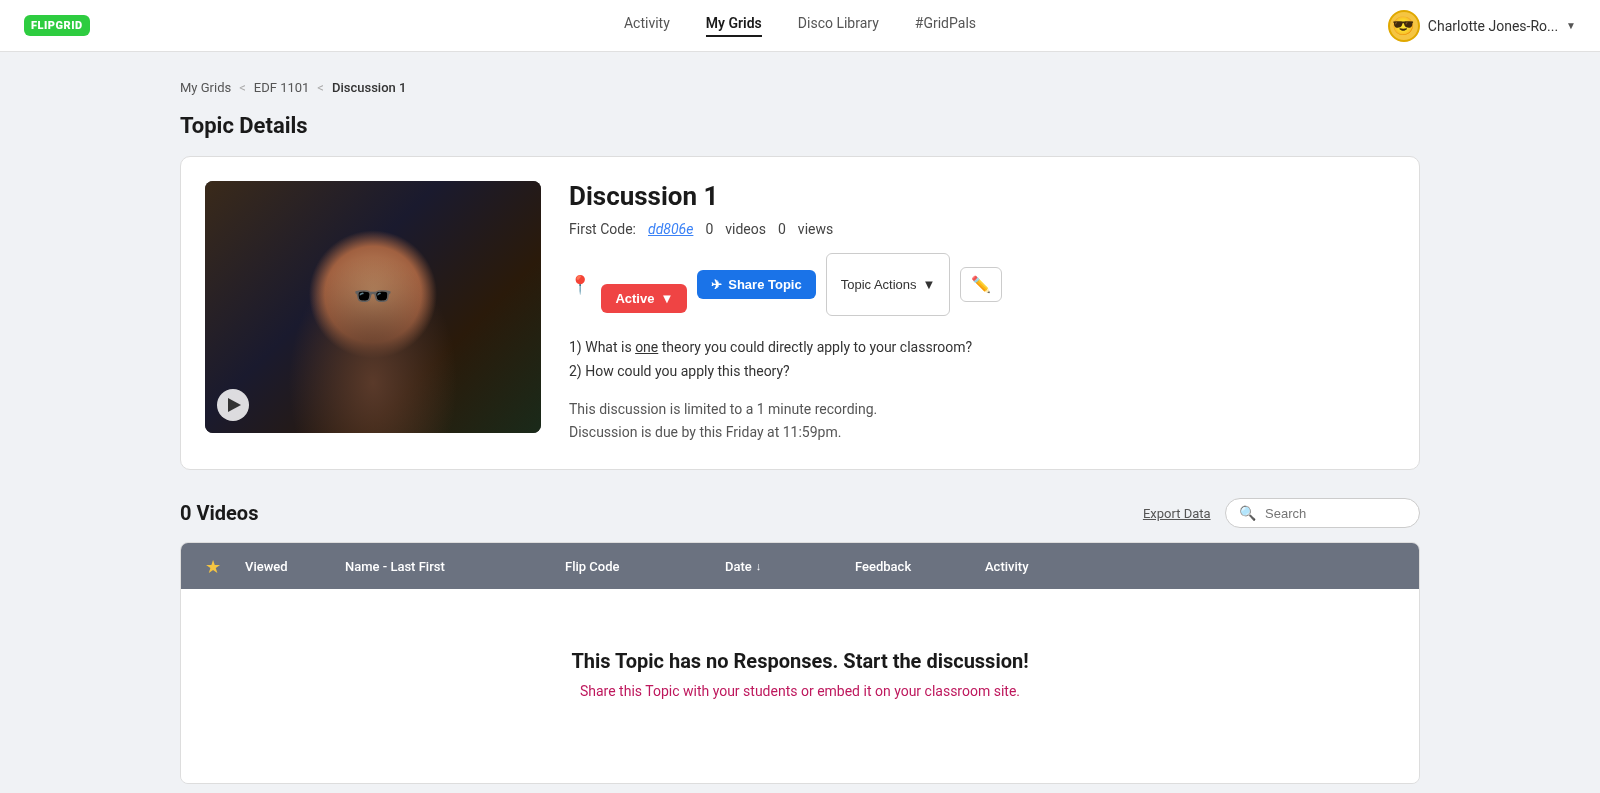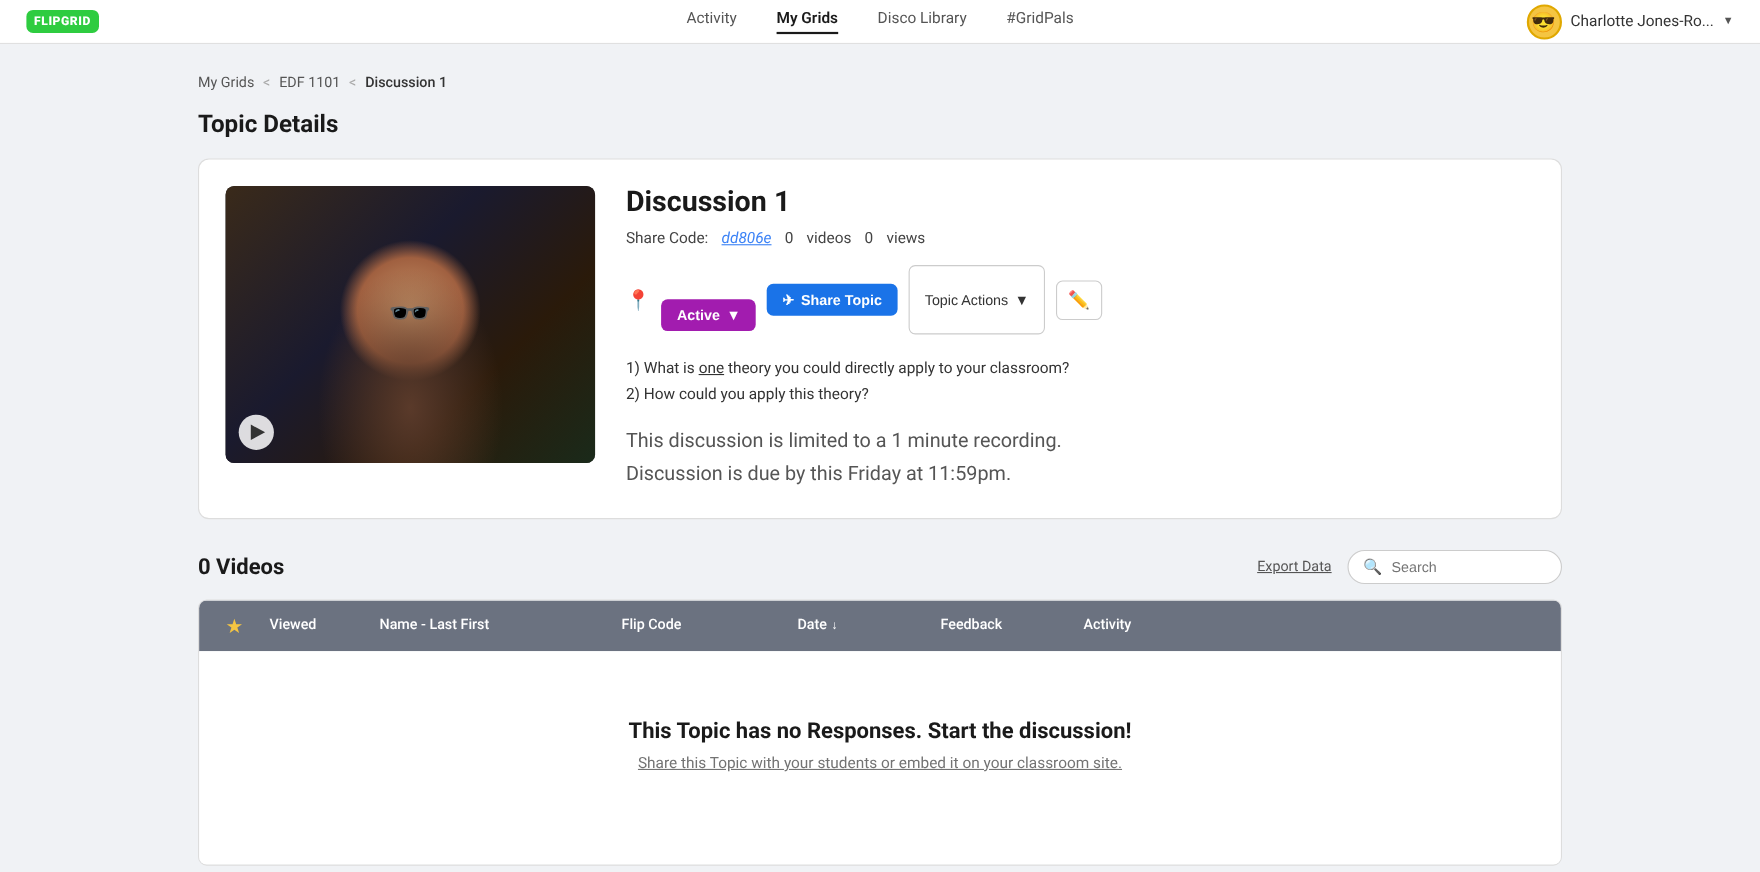--- a/index.html
+++ b/index.html
@@ -1,21 +1,21 @@
 <!DOCTYPE html>
 <html><head>
   <meta charset="utf-8">
   <style>
     * { box-sizing: border-box; margin: 0; padding: 0; }
     body { font-family: -apple-system, BlinkMacSystemFont, 'Segoe UI', Roboto, sans-serif; background: #f0f2f5; color: #333; font-size: 14px; }
 
     
     .navbar {
       background: #fff;
-      height: 40px;
+      height: 52px;
       display: flex;
       align-items: center;
       padding: 0 24px;
       border-bottom: 1px solid #e0e0e0;
       position: relative;
     }
     .navbar-logo {
       display: flex;
       align-items: center;
       margin-right: auto;
@@ -187,21 +187,21 @@
       cursor: pointer;
       font-style: italic;
     }
     .topic-actions-row {
       display: flex;
       align-items: center;
       gap: 10px;
       margin-bottom: 20px;
     }
     .btn-active {
-      background: #a21caf;
+      background: #ef4444;
       color: #fff;
       border: none;
       border-radius: 6px;
       padding: 7px 14px;
       font-size: 13px;
       font-weight: 600;
       cursor: pointer;
       display: flex;
       align-items: center;
       gap: 6px;
@@ -248,21 +248,21 @@
       font-size: 18px;
     }
     .topic-description {
       font-size: 14px;
       color: #333;
       line-height: 1.7;
       margin-bottom: 14px;
     }
     .topic-description .underline { text-decoration: underline; }
     .topic-note {
-      font-size: 18px;
+      font-size: 14px;
       color: #555;
       line-height: 1.7;
     }
     .topic-note a { color: #1a73e8; text-decoration: underline; cursor: pointer; }
 
     
     .videos-section {}
     .videos-header {
       display: flex;
       align-items: center;
@@ -336,23 +336,22 @@
       text-align: center;
     }
     .empty-title {
       font-size: 20px;
       font-weight: 700;
       color: #1a1a1a;
       margin-bottom: 10px;
     }
     .empty-sub {
       font-size: 14px;
-      color: #737373;
+      color: #be185d;
       margin-bottom: 24px;
-      text-decoration: underline;
     }
   </style>
 </head>
 <body>
 
 <nav class="navbar">
   <div class="navbar-logo">
     <div class="logo-badge">
       <span>FLIPGRID</span>
     </div>
@@ -393,21 +392,21 @@
         <div class="video-person"></div>
         <div class="glasses-overlay">🕶️</div>
       </div>
       <div class="play-btn"></div>
     </div>
 
     <div class="topic-info">
       <h2 class="topic-title">Discussion 1</h2>
 
       <div class="topic-meta">
-        <span>Share Code:</span>
+        <span>First Code:</span>
         <a class="flip-code-link">dd806e</a>
         <span>0</span>
         <span>videos</span>
         <span>0</span>
         <span>views</span>
       </div>
 
       <div class="topic-actions-row">
         <span class="location-icon">📍</span>
         <button class="btn-active">

